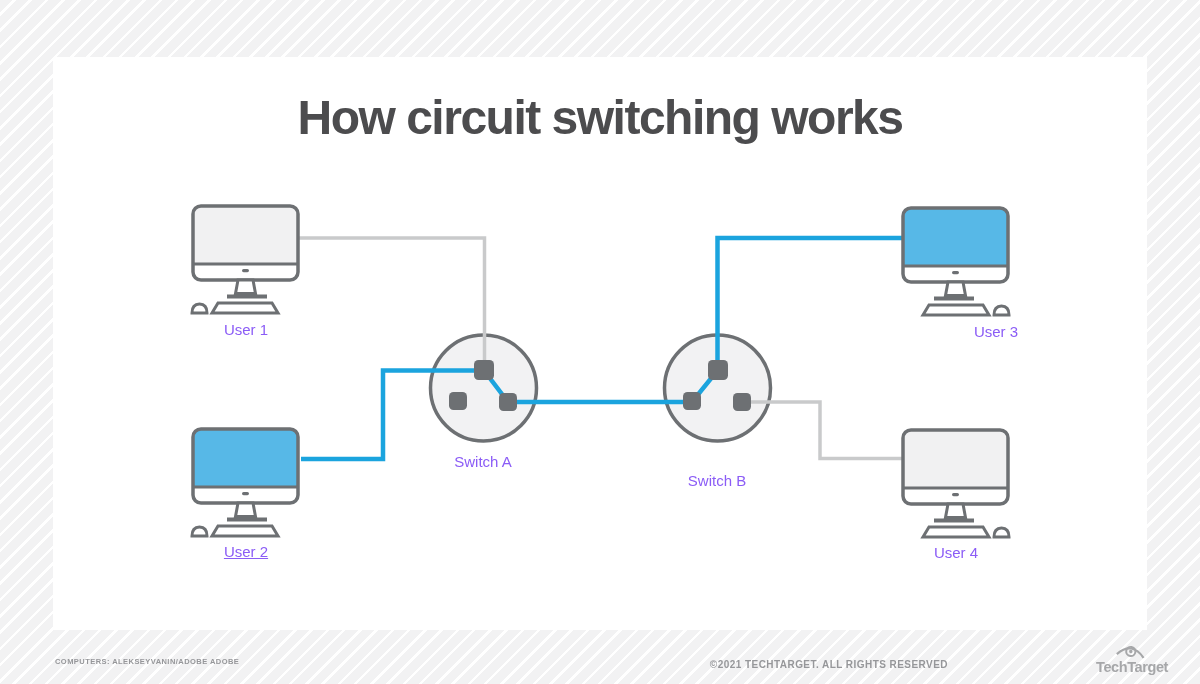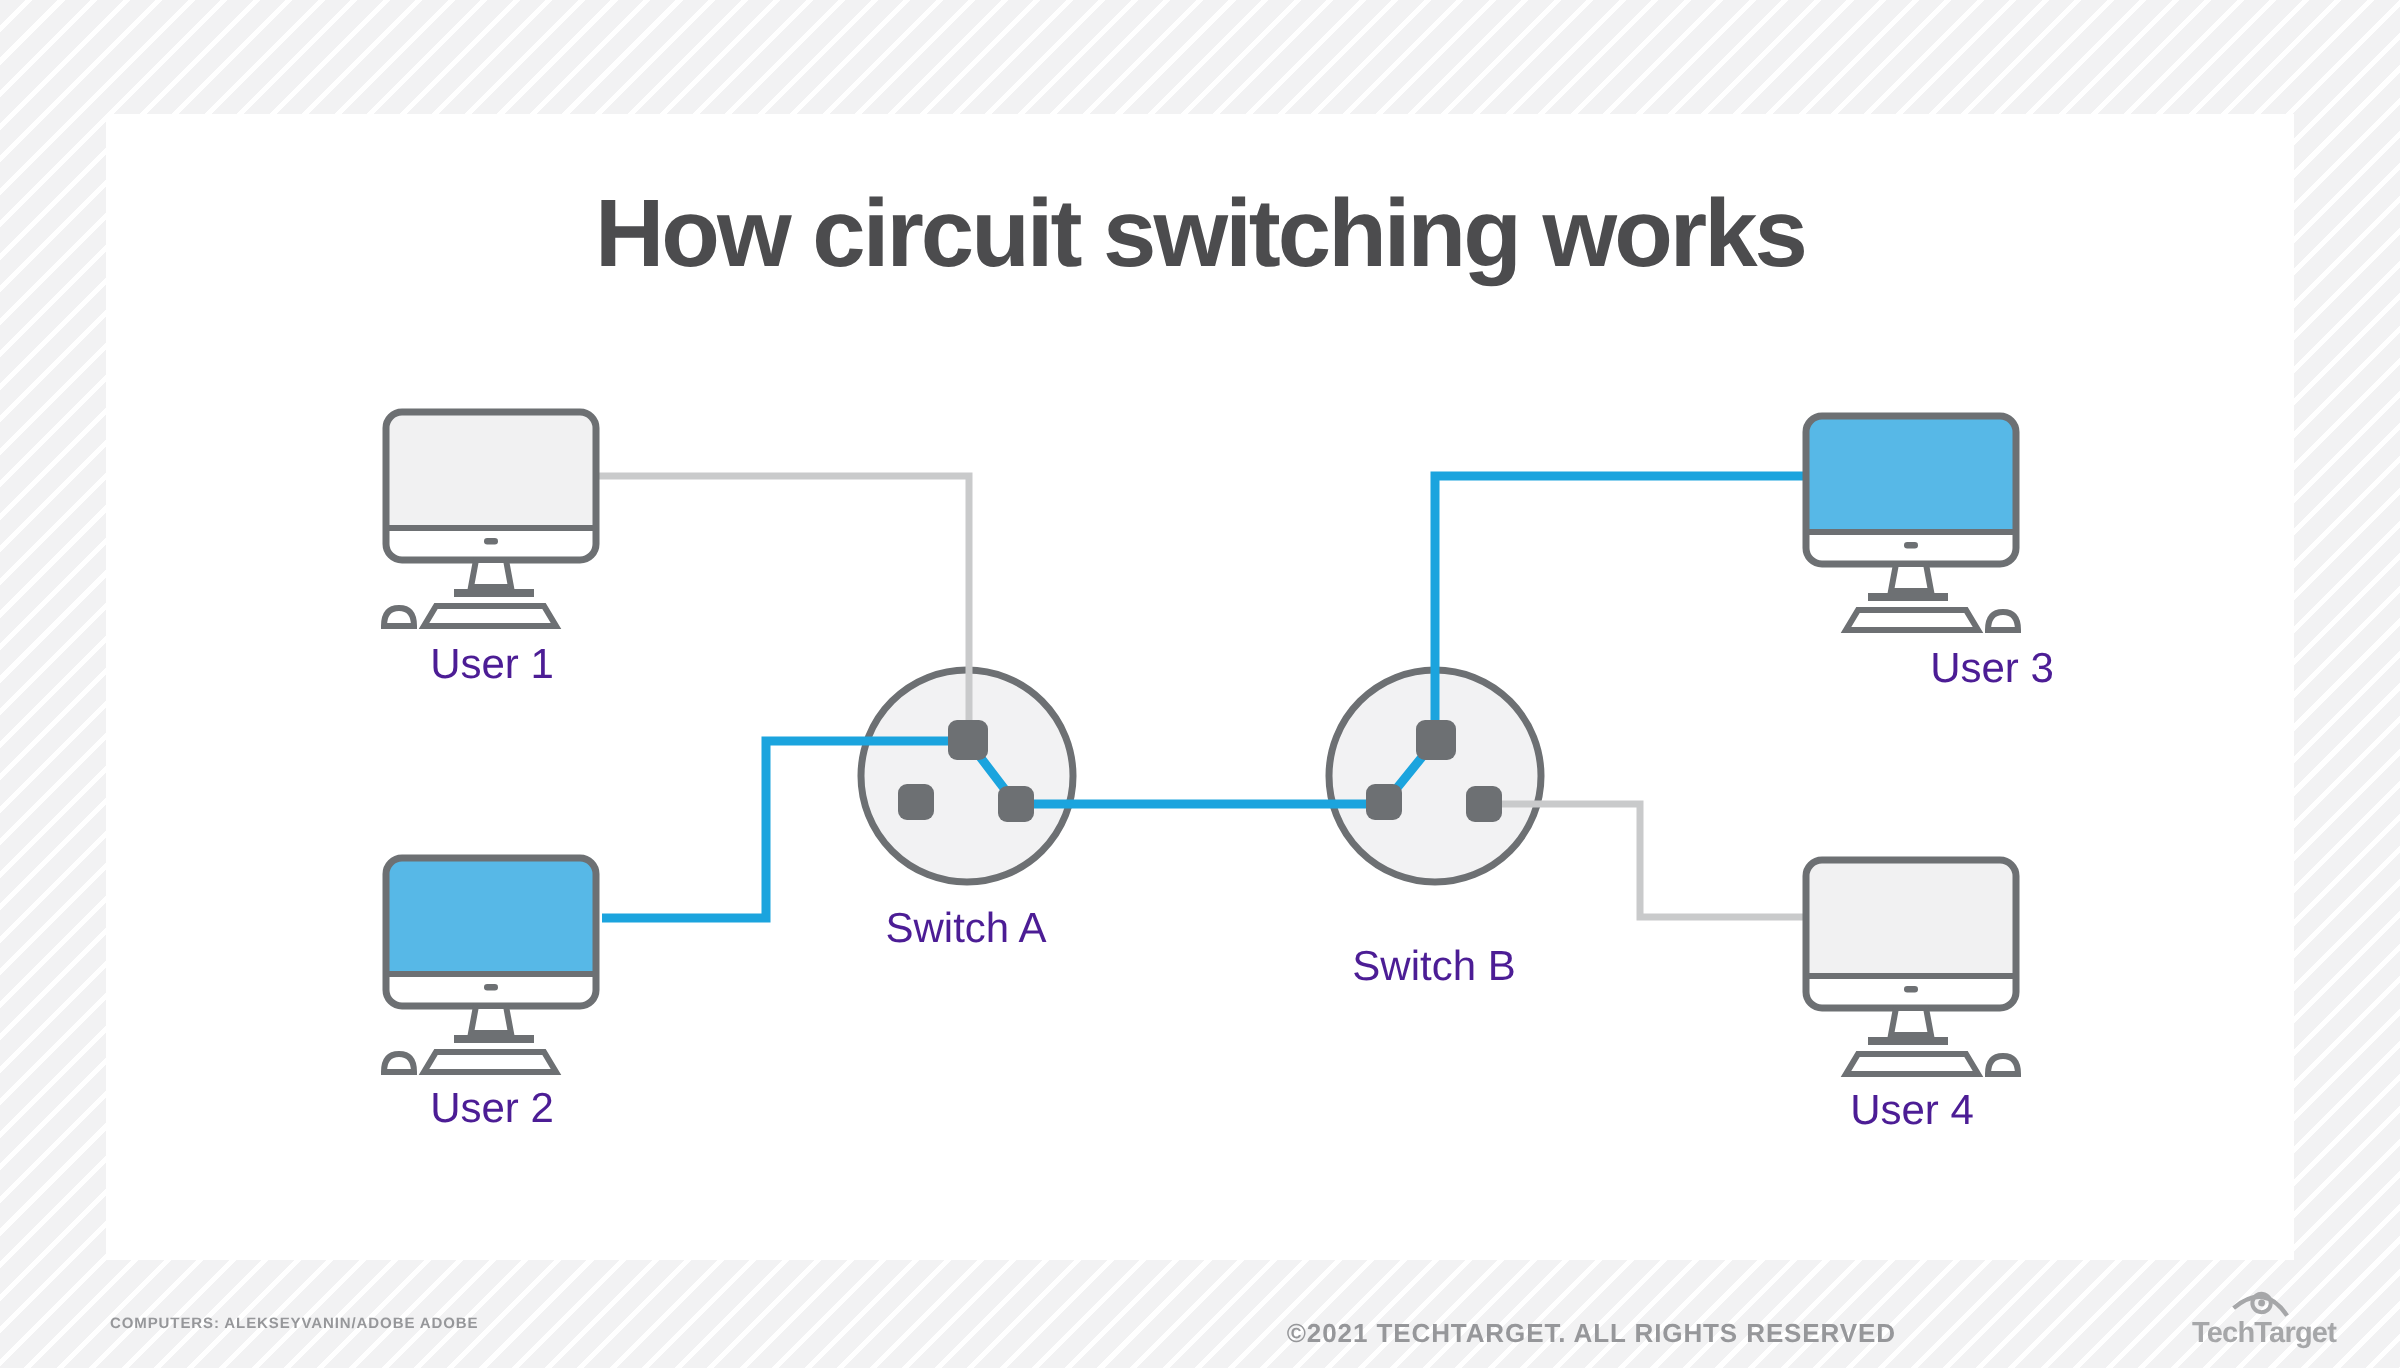--- a/index.html
+++ b/index.html
@@ -12,35 +12,35 @@
     position:absolute;left:53px;top:57px;width:1094px;height:573px;
     background:#ffffff;
   }
   .title{
     position:absolute;left:0;top:90px;width:1200px;text-align:center;
     font-size:48px;font-weight:bold;letter-spacing:-1.5px;color:#4c4c4e;
   }
   .diagram-svg{position:absolute;left:0;top:0;}
   .node-label{
     position:absolute;transform:translateX(-50%);
-    font-size:21px;color:#4c1d95;white-space:nowrap;
+    font-size:15px;color:#8b5cf6;white-space:nowrap;
   }
   .lbl-user1{left:246px;top:321px;}
-  .lbl-user2{left:246px;top:543px;}
+  .lbl-user2{left:246px;top:543px;text-decoration:underline;}
   .lbl-user3{left:996px;top:323px;}
   .lbl-user4{left:956px;top:544px;}
   .lbl-switcha{left:483px;top:453px;}
   .lbl-switchb{left:717px;top:472px;}
   .footer-credit{
     position:absolute;left:55px;top:657px;
     font-size:7.5px;font-weight:bold;letter-spacing:.45px;color:#96979a;
   }
   .footer-copy{
     position:absolute;right:252px;top:659px;
-    font-size:13px;font-weight:bold;letter-spacing:.45px;color:#96979a;
+    font-size:10px;font-weight:bold;letter-spacing:.45px;color:#96979a;
   }
   .logo{
     position:absolute;right:52px;top:641px;width:52px;height:38px;
   }
   .logo-word{
     position:absolute;left:0;bottom:4px;width:52px;text-align:right;
     font-size:14.5px;font-weight:bold;letter-spacing:-.4px;color:#a6a7a9;
   }
   .logo-eye{position:absolute;right:2px;top:1px;transform:rotate(8deg);}
 </style>

